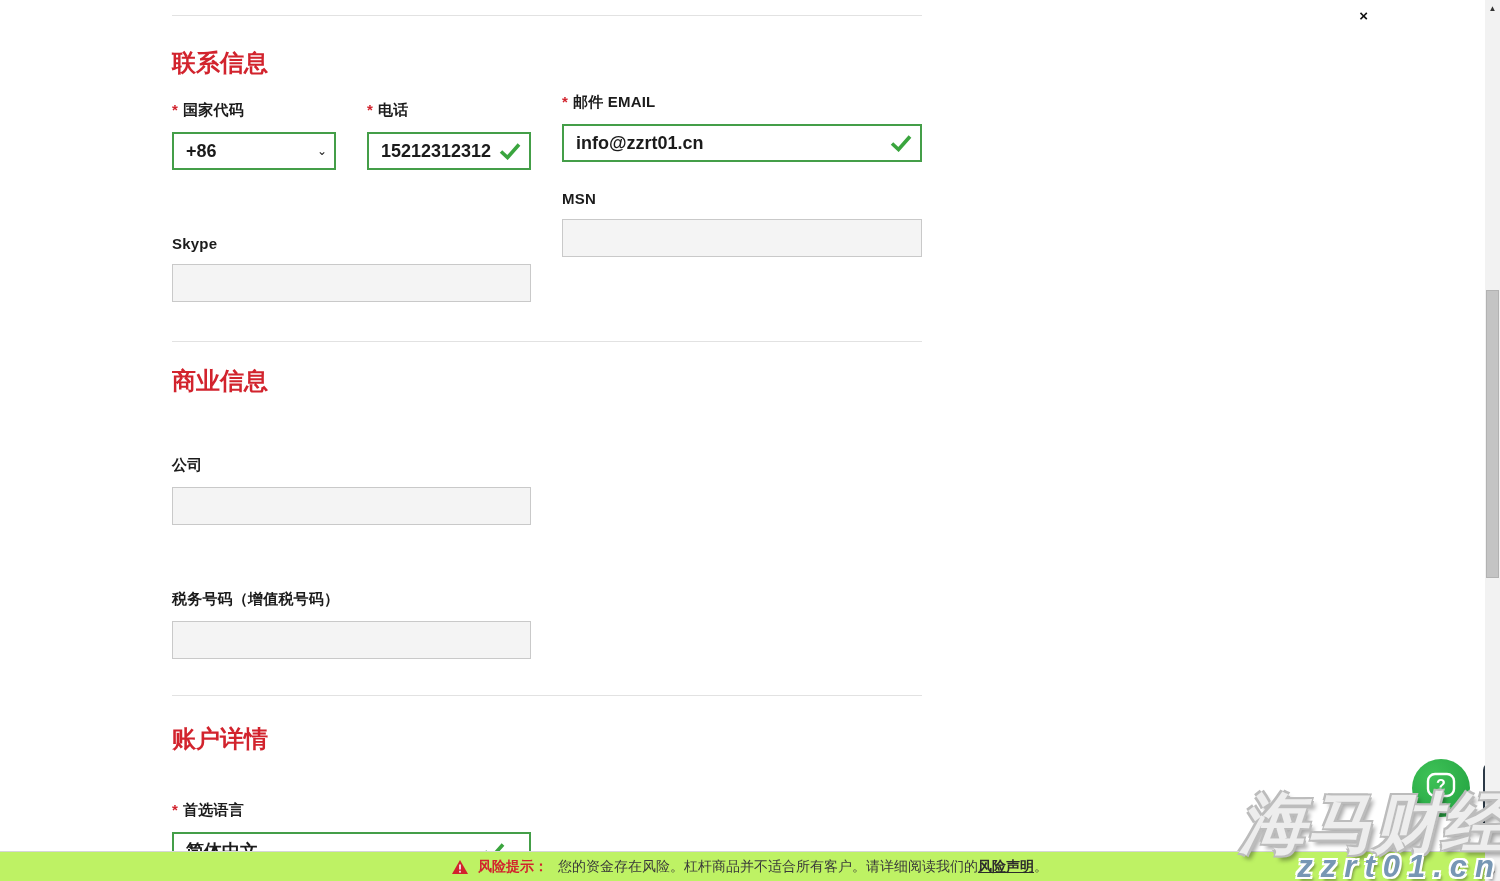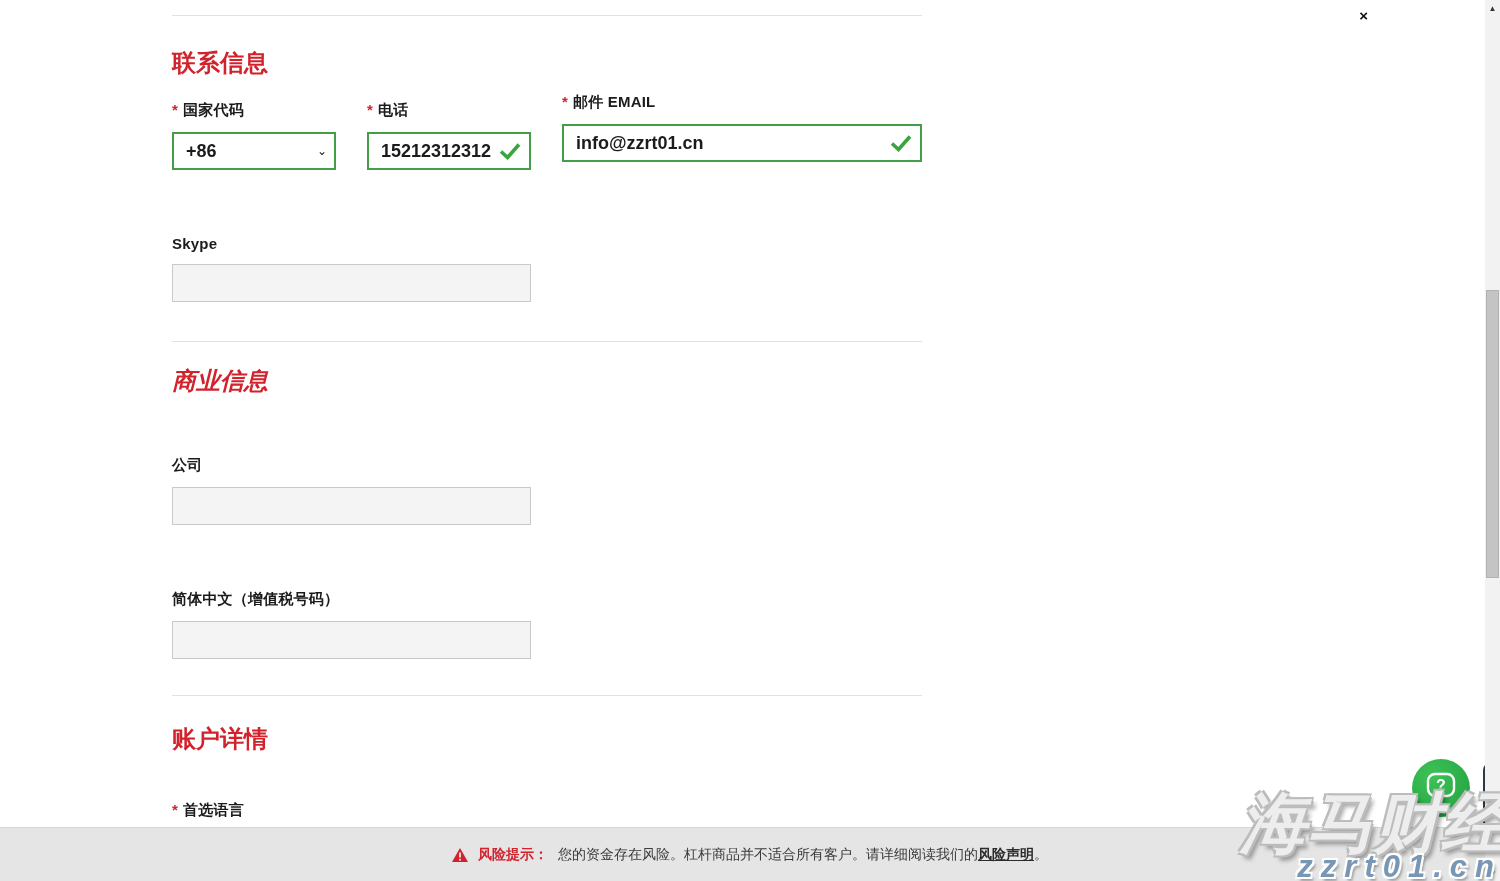--- a/index.html
+++ b/index.html
@@ -6,21 +6,21 @@
   html,body { width:1500px; height:881px; overflow:hidden; background:#fff;
     font-family:"Liberation Sans","DejaVu Sans",sans-serif; }
   .form-col { position:absolute; left:172px; top:0; width:750px; }
   .divider { border-top:1px solid #e2e2e2; height:0; }
   .divider.top { margin-top:15px; }
   .divider.d2 { margin-top:39px; }
   .divider.d3 { margin-top:36px; }
   .divider.d4 { margin-top:34px; }
   .section-title { color:#d2232d; font-size:24px; font-weight:700; }
   .t-contact { margin:31px 0 14px; }
-  .t-business { margin:23px 0 14px;font-style:italic; }
+  .t-business { margin:23px 0 14px; }
   .t-account { margin:27px 0 1px; }
   .t-password { margin:28px 0 0; }
   .row { display:flex; gap:31px; margin-bottom:20px; }
   .field { display:flex; flex-direction:column; }
   .w164 { width:164px;margin-top:8px; } .w359 { width:359px;margin-top:45px; } .w360 { width:360px; }
   .field-label { font-size:15px; font-weight:700; color:#1b1b1b; margin-bottom:12px; letter-spacing:.2px; }
   .req { color:#d2232d; font-weight:700; margin-right:5px; }
   .input-wrap { position:relative; }
   input.txt, select.sel {
     width:100%; height:38px; font-size:18px; font-weight:700; color:#1b1b1b;
@@ -30,22 +30,22 @@
   input.txt.empty { padding-right:12px; }
   .valid input.txt, .valid select.sel { background:#fff; border:2px solid #449e48; }
   select.sel { -webkit-appearance:none; appearance:none; background-image:none; }
   .check-icon { position:absolute; right:10px; top:50%; transform:translateY(-50%); pointer-events:none; }
   .check-icon.shift { right:26px; }
   .chev { position:absolute; right:9px; top:50%; transform:translateY(-50%); pointer-events:none;
     font-size:12px; color:#222; line-height:1; }
   .chev.gray { color:#555; font-size:10px; }
 
   
-  .risk-bar { position:absolute; left:0; bottom:0; width:1500px; height:54px;
-    background:#e5e5e5; border-top:1px solid #d6d6d6; display:flex; align-items:center;
+  .risk-bar { position:absolute; left:0; bottom:0; width:1500px; height:30px;
+    background:#bef264; border-top:1px solid #d6d6d6; display:flex; align-items:center;
     justify-content:center; font-size:14px; color:#3a3a3a; z-index:5; }
   .risk-label { color:#d2232d; font-weight:700; margin:0 10px 0 8px; }
   .risk-link { color:#2b2b2b; font-weight:700; text-decoration:underline; cursor:pointer;text-align:right; }
   .risk-close { position:absolute; right:132px; top:8px; font-size:15px; font-weight:700;
     color:#111; cursor:pointer; line-height:1; z-index:9; }
 
   
   .scrollbar { position:absolute; right:0; top:0; width:15px; height:881px; background:#f2f2f2; z-index:6; }
   .scroll-btn { position:absolute; left:0; width:15px; height:16px; display:flex;
     align-items:center; justify-content:center; font-size:8px; color:#333; cursor:pointer; }
@@ -114,35 +114,39 @@
           </svg>
       </div>
     </div>
   </div>
 
   <div class="row">
     <div class="field w359">
       <div class="field-label">Skype</div>
       <div class="input-wrap"><input class="txt empty" type="text" value="" style=""></div>
     </div>
+    <div class="field w360">
+      <div class="field-label">MSN</div>
+      <div class="input-wrap"><input class="txt empty" type="text" value="" style=""></div>
+    </div>
   </div>
 
 
   <div class="divider d2"></div>
 
   <h2 class="section-title t-business">商业信息</h2>
   <div class="row">
     <div class="field w359">
       <div class="field-label">公司</div>
       <div class="input-wrap"><input class="txt empty" type="text" value="" style=""></div>
     </div>
   </div>
   <div class="row">
     <div class="field w359">
-      <div class="field-label">简体中文（增值税号码）</div>
+      <div class="field-label">税务号码（增值税号码）</div>
       <div class="input-wrap"><input class="txt empty" type="text" value="" style=""></div>
     </div>
   </div>
 
   <div class="divider d3"></div>
 
   <h2 class="section-title t-account">账户详情</h2>
   <div class="row">
     <div class="field w359">
       <div class="field-label"><span class="req">*</span><span>首选语言</span></div>

